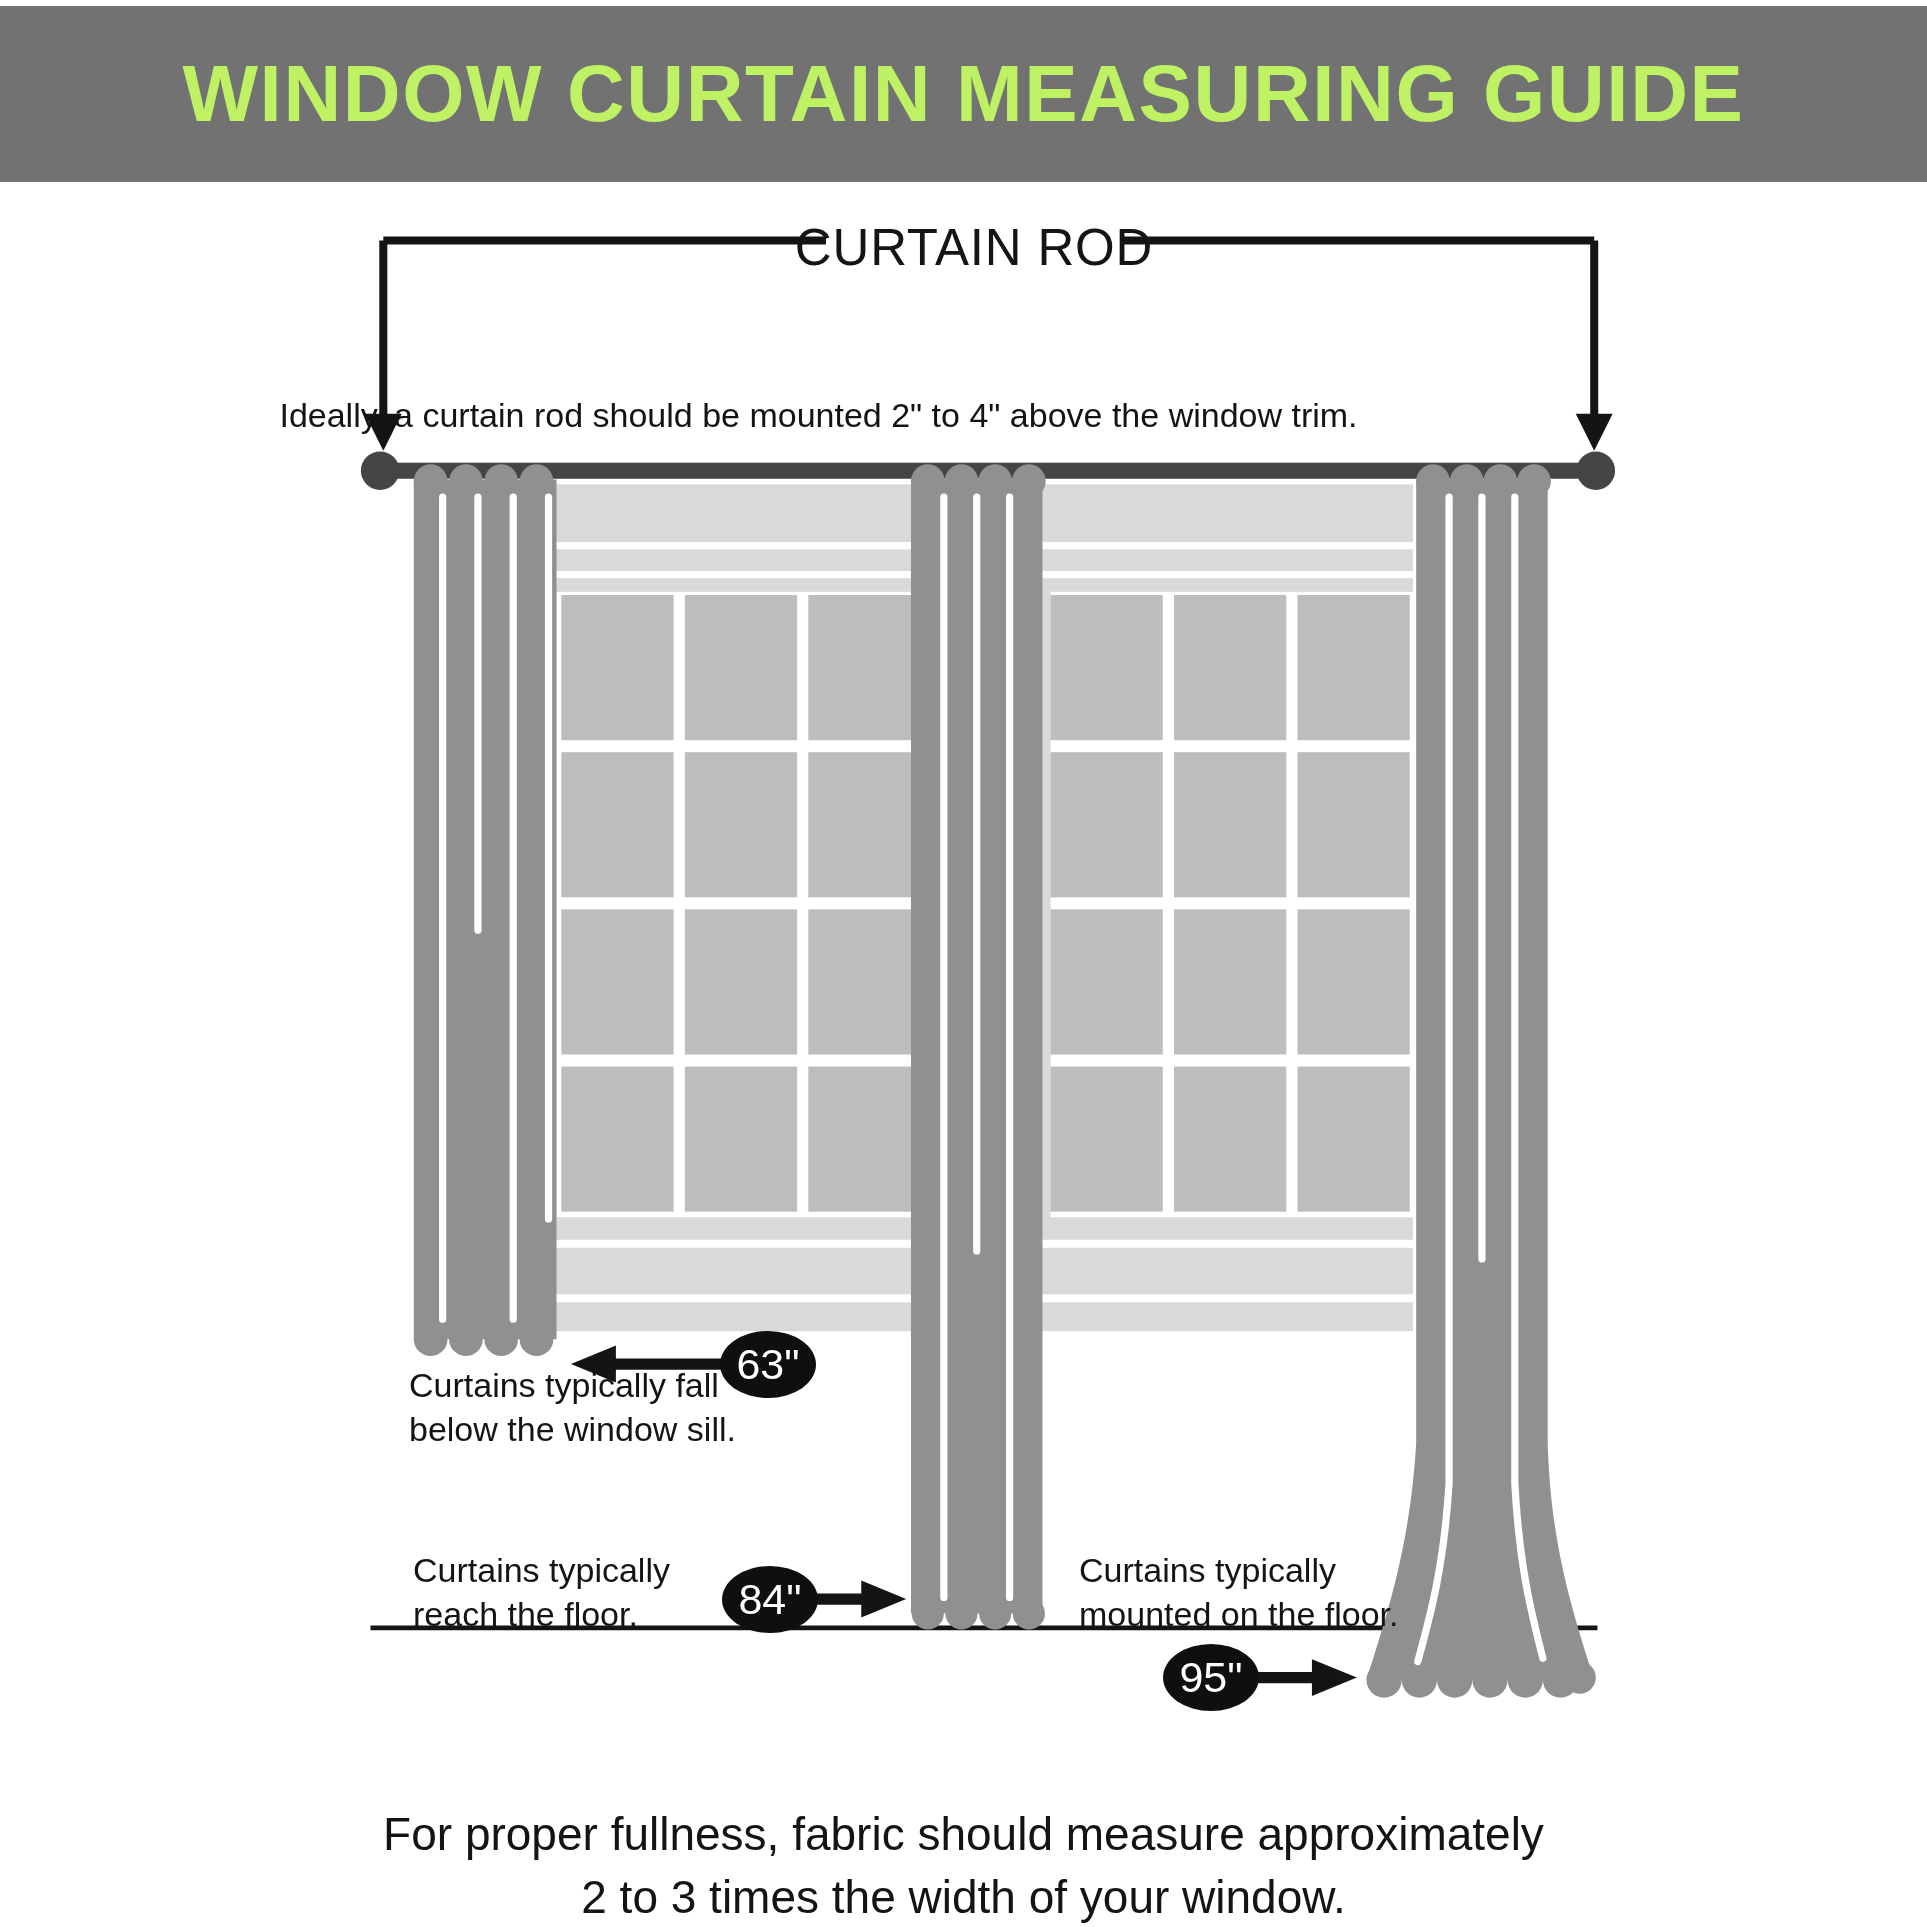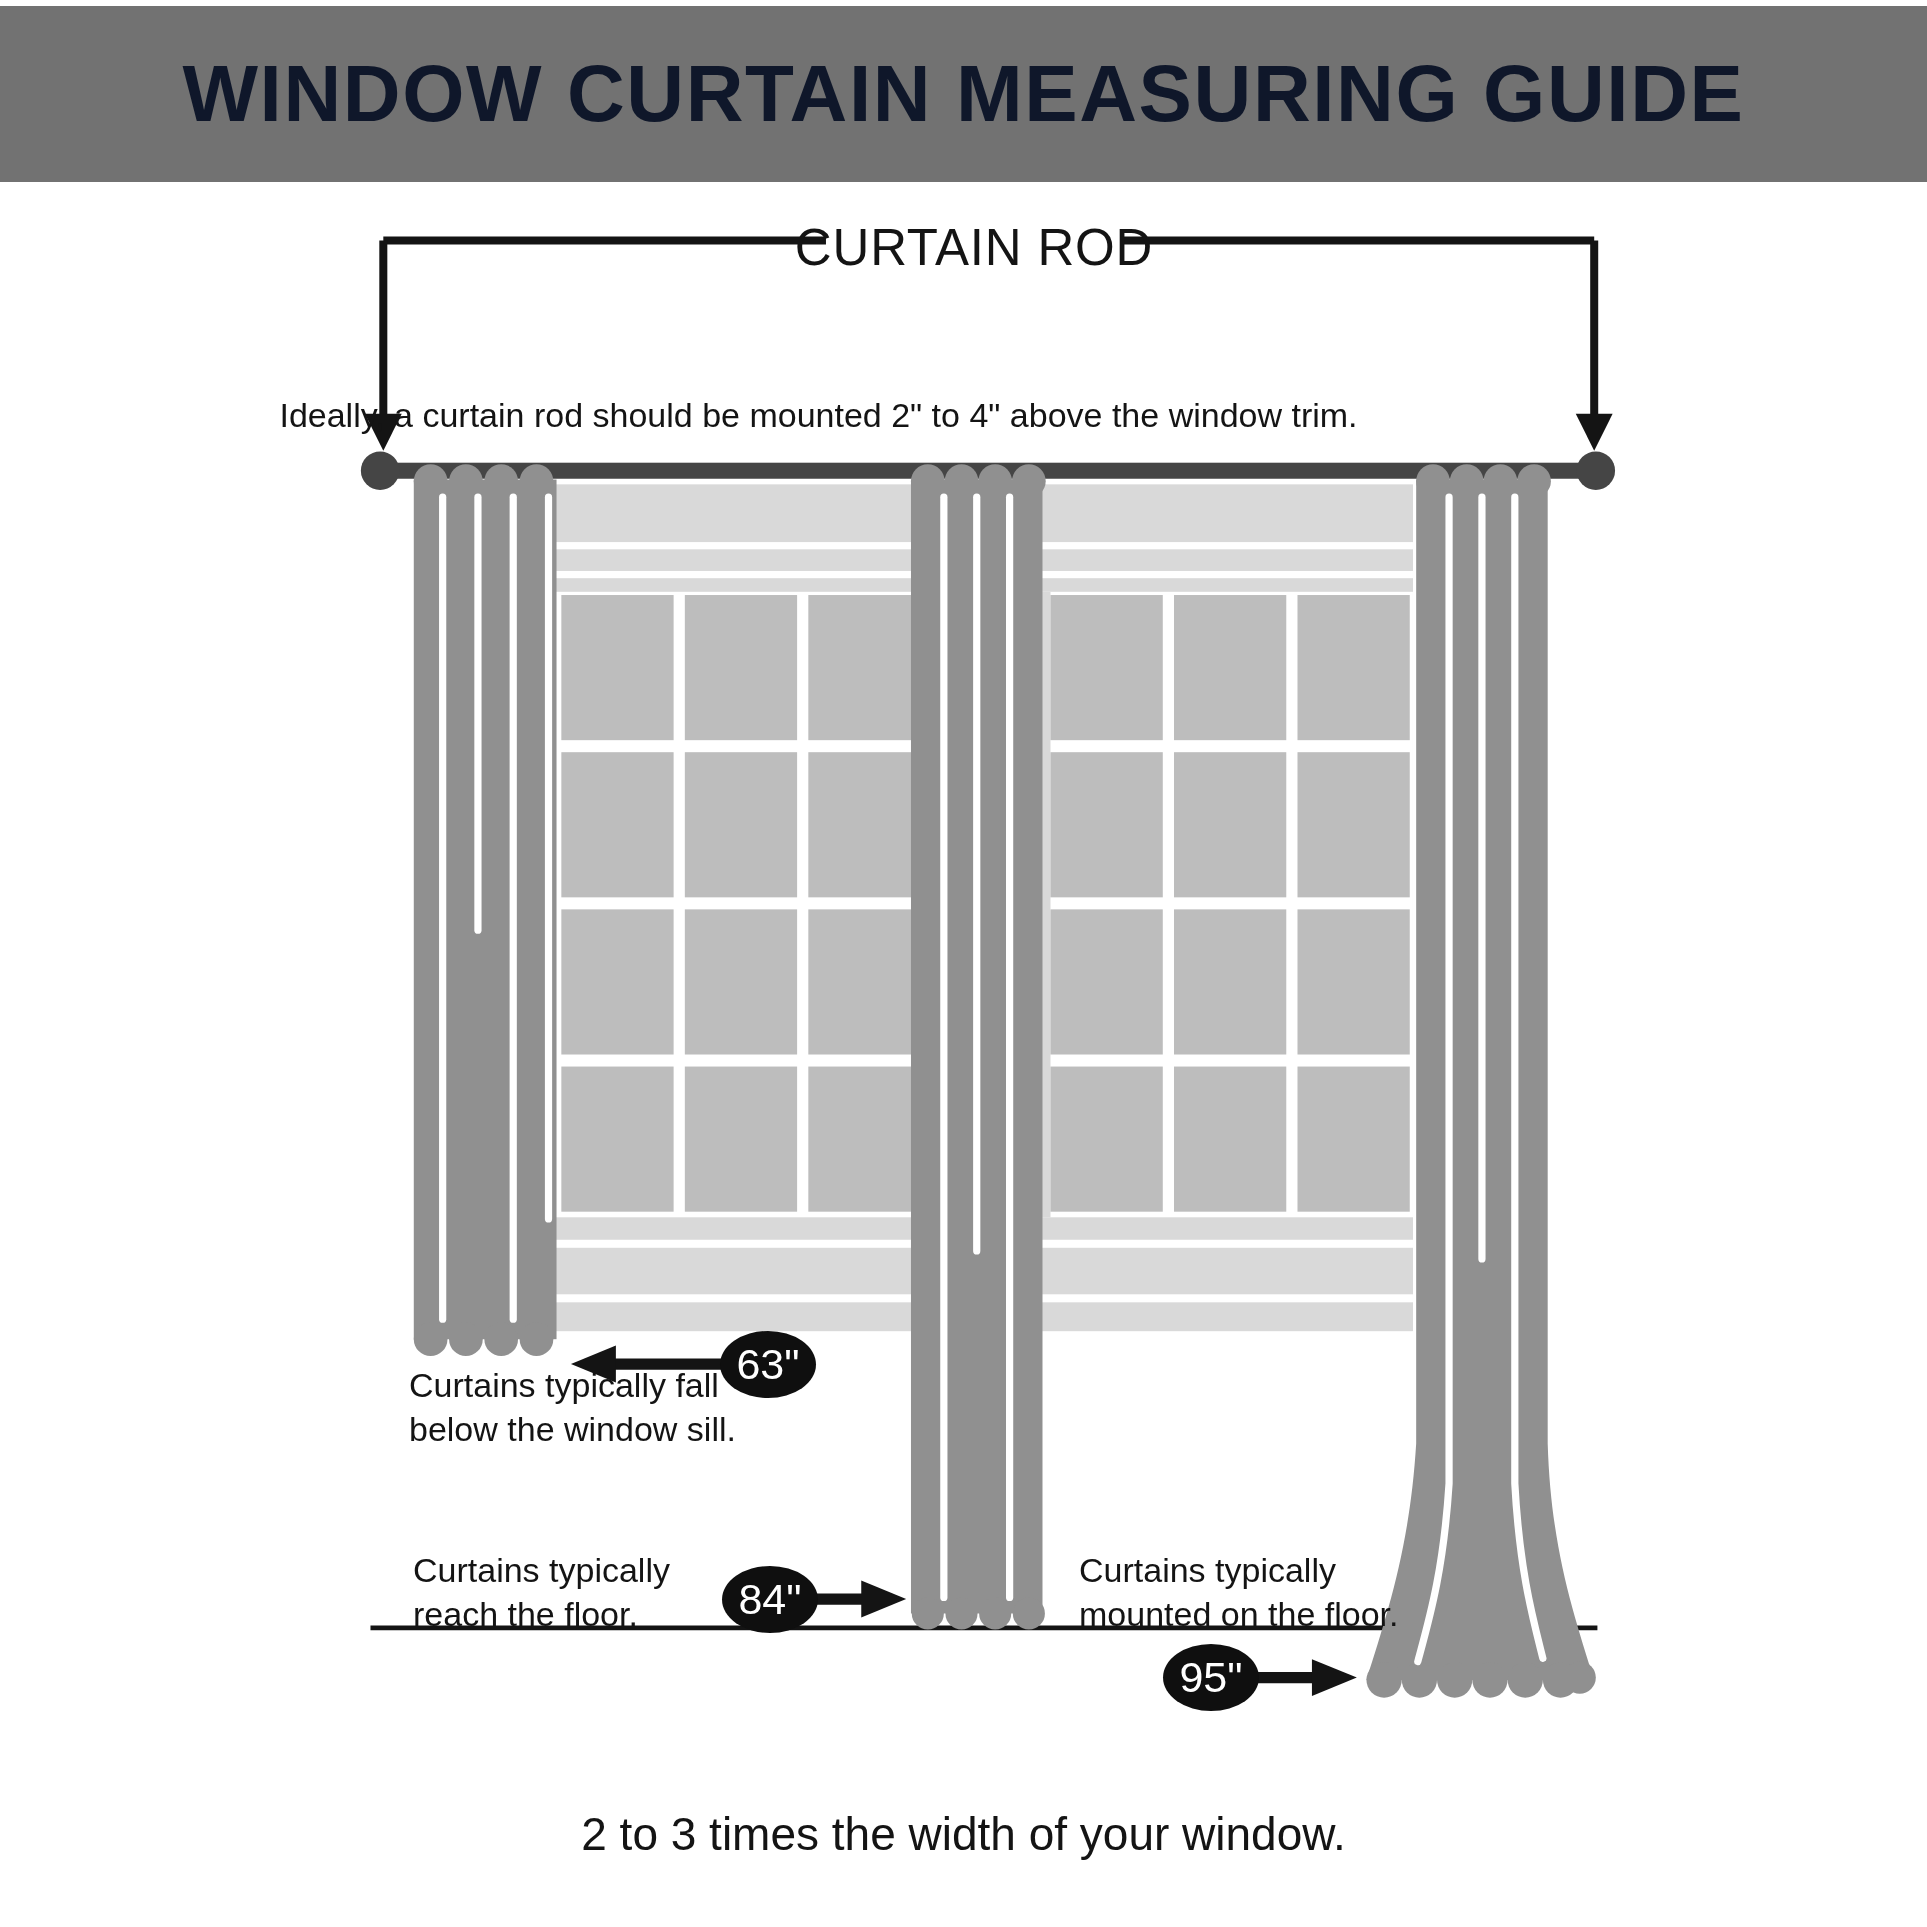--- a/index.html
+++ b/index.html
@@ -6,21 +6,21 @@
   html, body { width:1927px; height:1927px; background:#ffffff; }
   body { font-family:"Liberation Sans", sans-serif; color:#141414; }
 
   .page { position:relative; width:1927px; height:1927px; background:#ffffff; overflow:hidden; }
 
   .header {
     position:absolute; left:0; top:6.4px; width:1927px; height:176px;
     background:#727272; display:flex; align-items:center; justify-content:center;
   }
   .header h1 {
-    color:#0f172a; font-size:80px; font-weight:bold; letter-spacing:1.6px; white-space:nowrap;
+    color:#bef264; font-size:80px; font-weight:bold; letter-spacing:1.6px; white-space:nowrap;
   }
 
   .diagram { position:absolute; left:0; top:0; width:1927px; height:1927px; }
   svg.scene { position:absolute; left:0; top:0; width:1927px; height:1927px; }
 
   .rod-label {
     position:absolute; left:974px; top:218px; transform:translateX(-50%);
     font-size:51px; letter-spacing:0.8px; white-space:nowrap;
   }
   .rod-note {
@@ -212,18 +212,19 @@
     <div class="caption caption-84">
       <span>Curtains typically</span>
       <span>reach the floor.</span>
     </div>
     <div class="caption caption-95">
       <span>Curtains typically</span>
       <span>mounted on the floor.</span>
     </div>
 
     <div class="footer-note">
+      <span>For proper fullness, fabric should measure approximately</span>
       <span>2 to 3 times the width of your window.</span>
     </div>
 
   </div>
 </div>
 
 
 </body></html>

